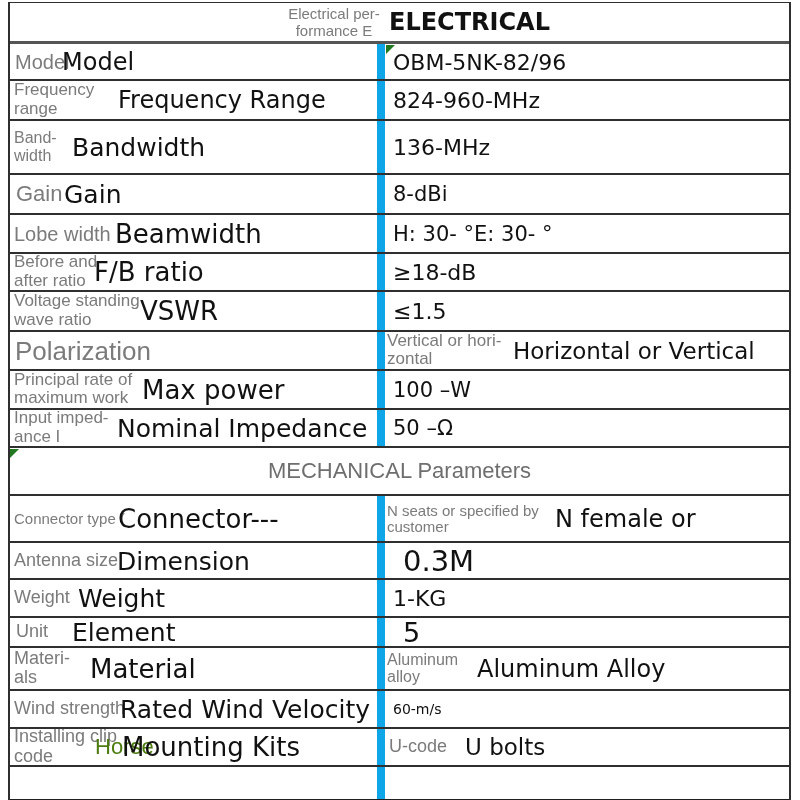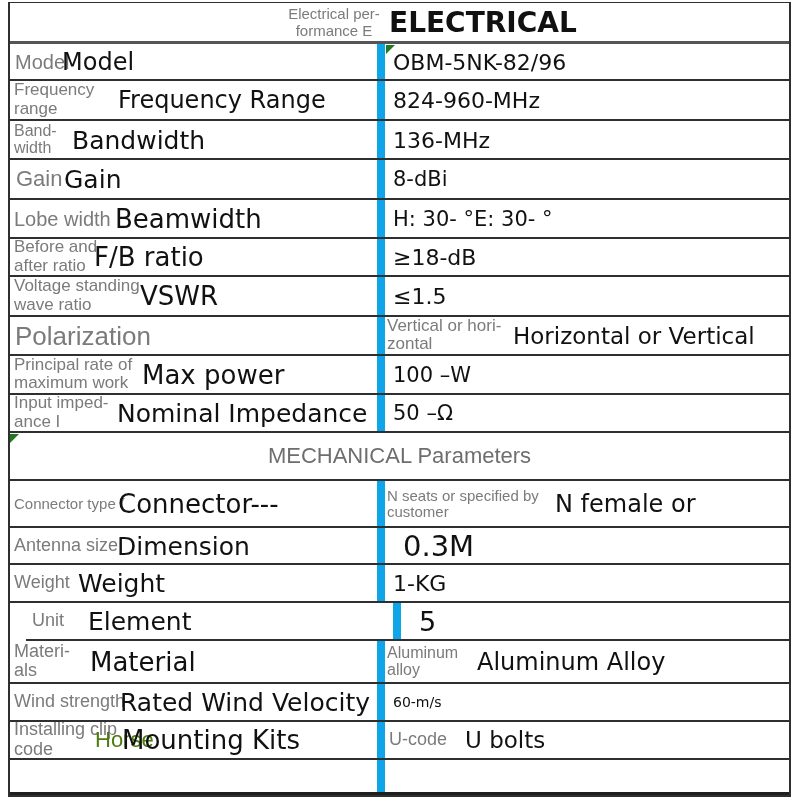--- a/index.html
+++ b/index.html
@@ -20,21 +20,21 @@
   .g {
     position:absolute; color:#7b7b7b; font-family:"Liberation Sans", sans-serif;
     white-space:pre-line; line-height:1.1; top:50%; transform:translateY(-50%);
   }
   .b {
     position:absolute; color:#111111; font-family:"DejaVu Sans", sans-serif;
     font-weight:500; white-space:nowrap; top:50%; transform:translateY(-50%);
   }
   .val { left:8px; font-size:21px; }
   .hdr-src { left:270px; width:108px; text-align:center; font-size:15px; }
-  .hdr-title { left:376px; font-size:28px; font-weight:700; background:#fff; padding:0 3px; }
+  .hdr-title { left:376px; font-size:24px; font-weight:700; background:#fff; padding:0 3px; }
   .sect { position:absolute; left:0; right:0; top:50%; transform:translateY(-50%);
           text-align:center; color:#6e6e6e; font-size:22px; }
   .wedge { position:absolute; width:0; height:0;
            border-top:9px solid #217821; border-right:9px solid transparent; }
 </style>
 </head>
 <body>
 
 <div class="tbl">
 
@@ -61,21 +61,21 @@
     <div class="lcell">
       <span class="g" style="left:4px; font-size:17px;">Frequency
 range</span>
       <span class="b" style="left:108px; font-size:24px;">Frequency Range</span>
     </div>
     <div class="rcell">
       <span class="b val" style="font-size:22px;">824-960-MHz</span>
     </div>
   </div>
 
-  <div class="row" style="height:39px;">
+  <div class="row" style="height:54px;">
     <div class="lcell">
       <span class="g" style="left:4px; font-size:16px;">Band-
 width</span>
       <span class="b" style="left:62px; font-size:25px;">Bandwidth</span>
     </div>
     <div class="rcell">
       <span class="b val" style="font-size:22px;">136-MHz</span>
     </div>
   </div>
 
@@ -186,21 +186,21 @@
   <div class="row" style="height:38px;">
     <div class="lcell">
       <span class="g" style="left:4px; font-size:18px;">Weight</span>
       <span class="b" style="left:68px; font-size:25px;">Weight</span>
     </div>
     <div class="rcell">
       <span class="b val" style="font-size:22px;">1-KG</span>
     </div>
   </div>
 
-  <div class="row" style="height:38px;margin-left:16px;">
+  <div class="row" style="height:30px;">
     <div class="lcell">
       <span class="g" style="left:6px; font-size:18px;">Unit</span>
       <span class="b" style="left:62px; font-size:25px;">Element</span>
     </div>
     <div class="rcell">
       <span class="b" style="left:18px; font-size:27px; font-weight:400;">5</span>
     </div>
   </div>
 
   <div class="row" style="height:43px;">

